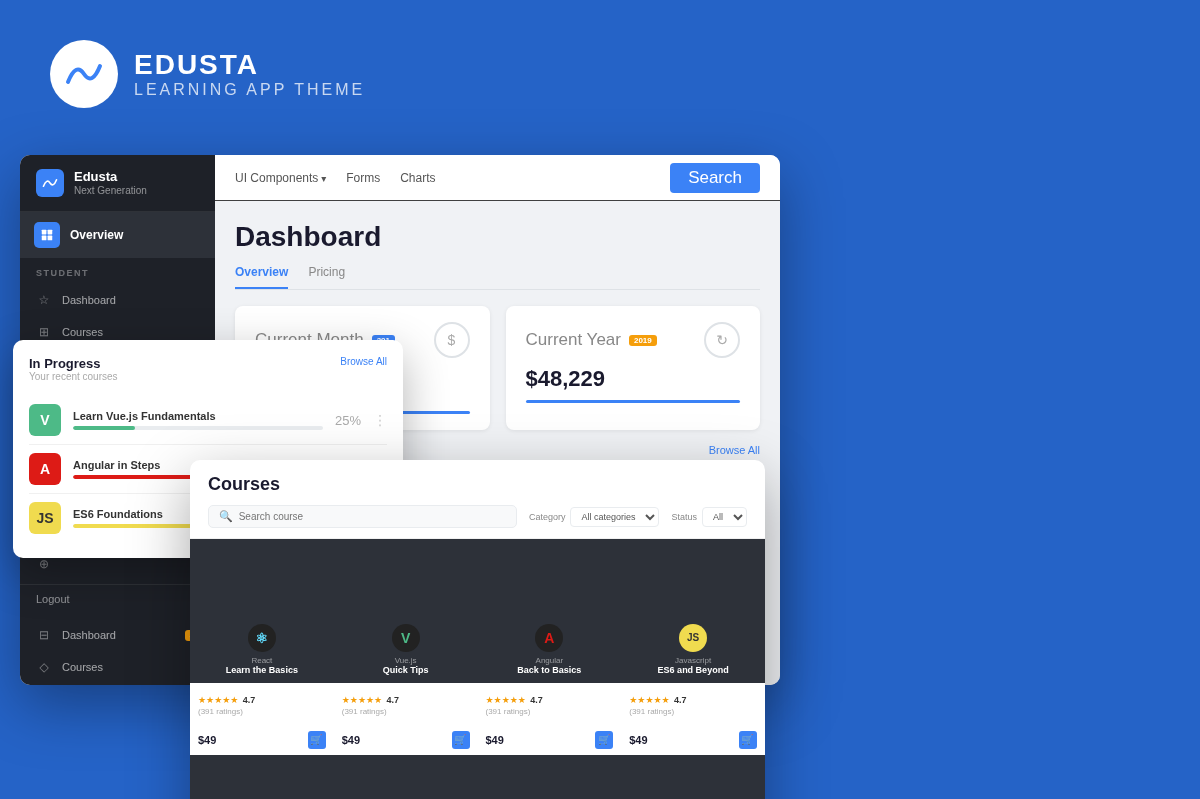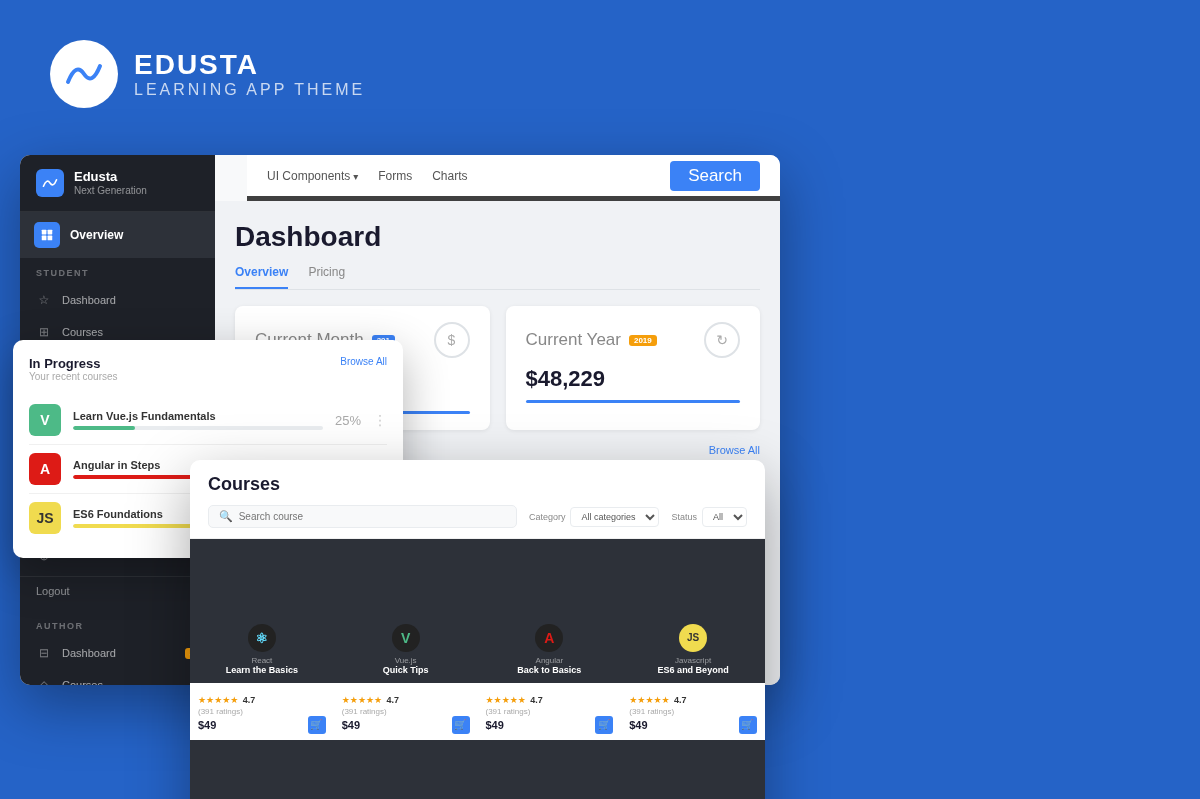--- a/index.html
+++ b/index.html
@@ -221,23 +221,22 @@
     }
 
     
     .top-nav {
       background: white;
       height: 46px;
       display: flex;
       align-items: center;
       padding: 0 20px;
       gap: 20px;
-      border-bottom: 5px solid #404040;
+      border-bottom: 1px solid #404040;
       flex-shrink: 0;
-      margin-left: 32px;
     }
 
     .top-nav-item {
       font-size: 12px;
       color: #555;
       cursor: pointer;
       padding: 4px 0;
     }
 
     .top-nav-item.has-dropdown::after {
@@ -597,21 +596,21 @@
 
     .ratings-count {
       font-size: 8px;
       color: #aaa;
     }
 
     .price-row {
       display: flex;
       justify-content: space-between;
       align-items: center;
-      margin-top: 0;
+      margin-top: 15px;
     }
 
     .price {
       font-size: 11px;
       font-weight: 700;
       color: #1a1a2e;
     }
 
     .cart-btn {
       width: 18px;
@@ -747,21 +746,20 @@
     </div>
     <div class="sidebar-item">
       <div class="si-icon">⊕</div>
     </div>
 
     <div class="sidebar-logout">
       <span>Logout</span>
     </div>
 
     <div class="sidebar-author-section">
-      <div class="sidebar-section-label">AUTHOR</div>
       <div class="sidebar-item">
         <div class="si-icon">⊟</div>
         <span>Dashboard</span>
         <span style="margin-left:auto; background:#f59e0b; color:white; font-size:8px; padding:1px 5px; border-radius:3px;">8</span>
       </div>
       <div class="sidebar-item">
         <div class="si-icon">◇</div>
         <span>Courses</span>
       </div>
     </div>

